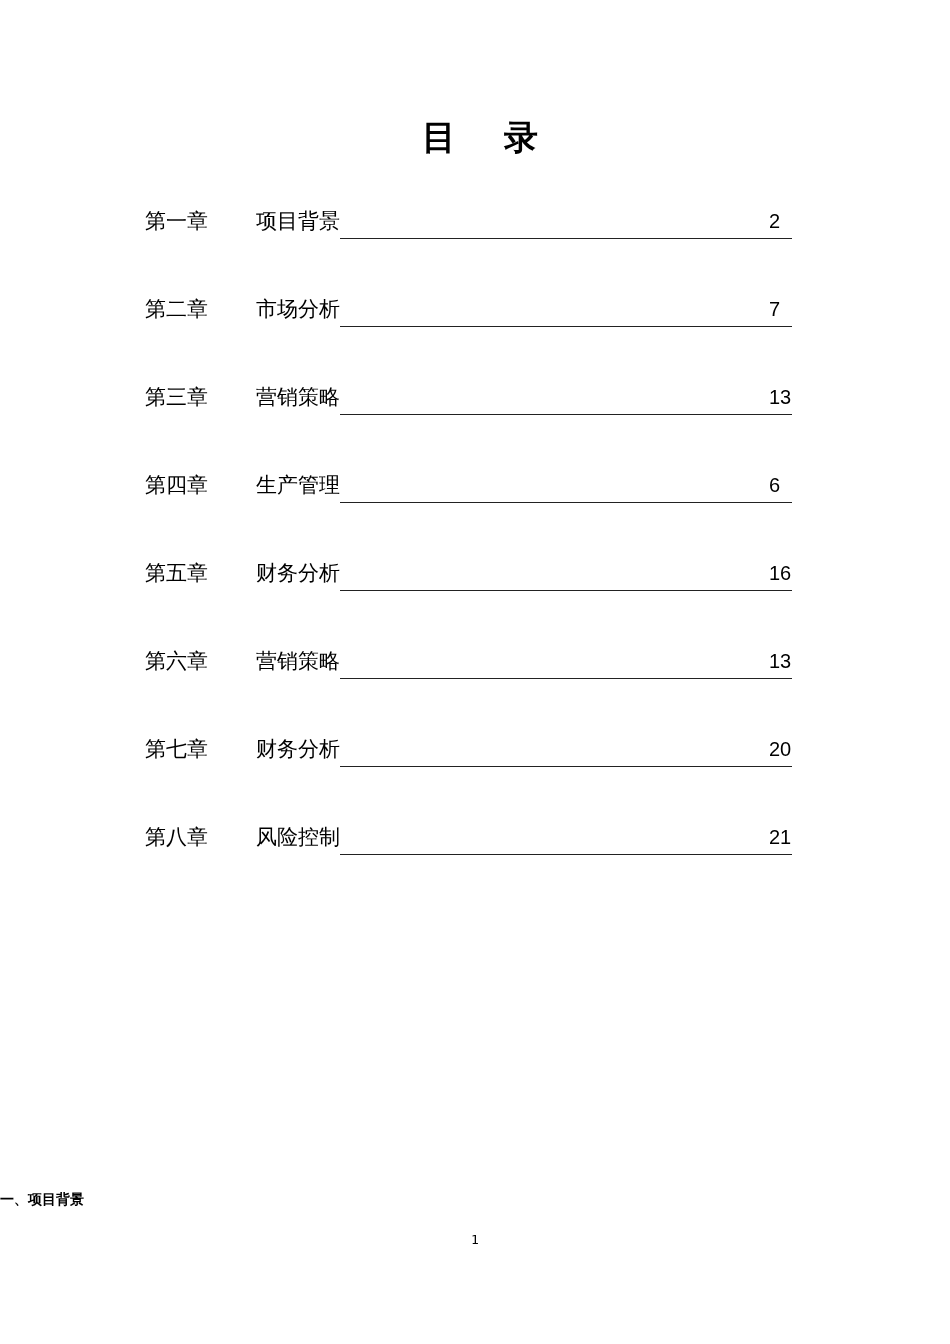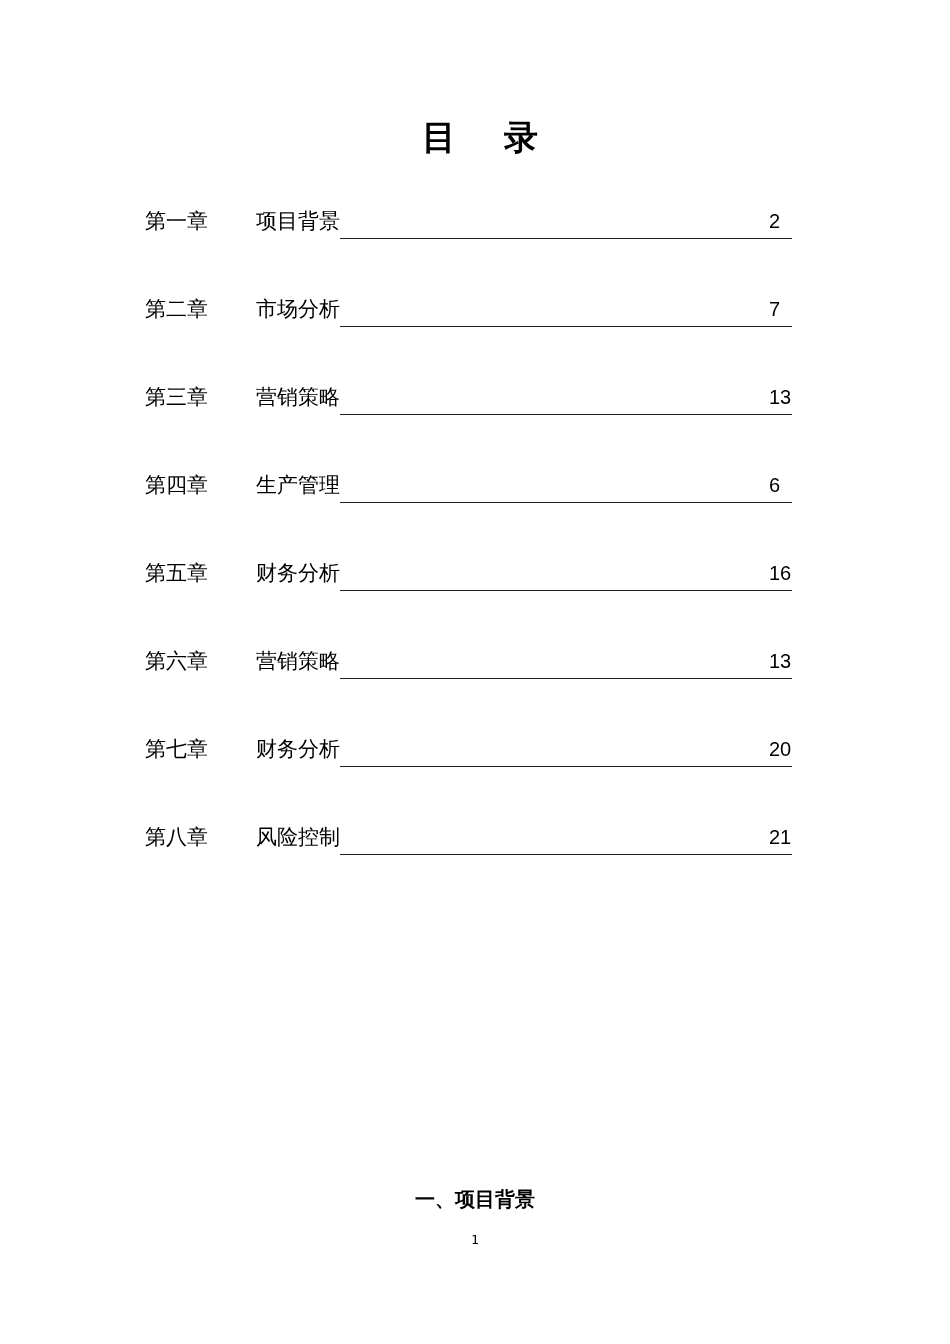--- a/index.html
+++ b/index.html
@@ -72,22 +72,22 @@
       font-family: "Liberation Sans", sans-serif;
       font-size: 20px;
       line-height: 36px;
       white-space: nowrap;
     }
     .section-heading {
       position: absolute;
       top: 1182px;
       left: 0;
       width: 950px;
-      text-align: center;
-      font-size: 20px;
+      text-align: left;
+      font-size: 14px;
       font-weight: bold;
       line-height: 34px;
     }
     .page-number {
       position: absolute;
       top: 1230px;
       left: 0;
       width: 950px;
       text-align: center;
       font-family: "DejaVu Sans Mono", monospace;

